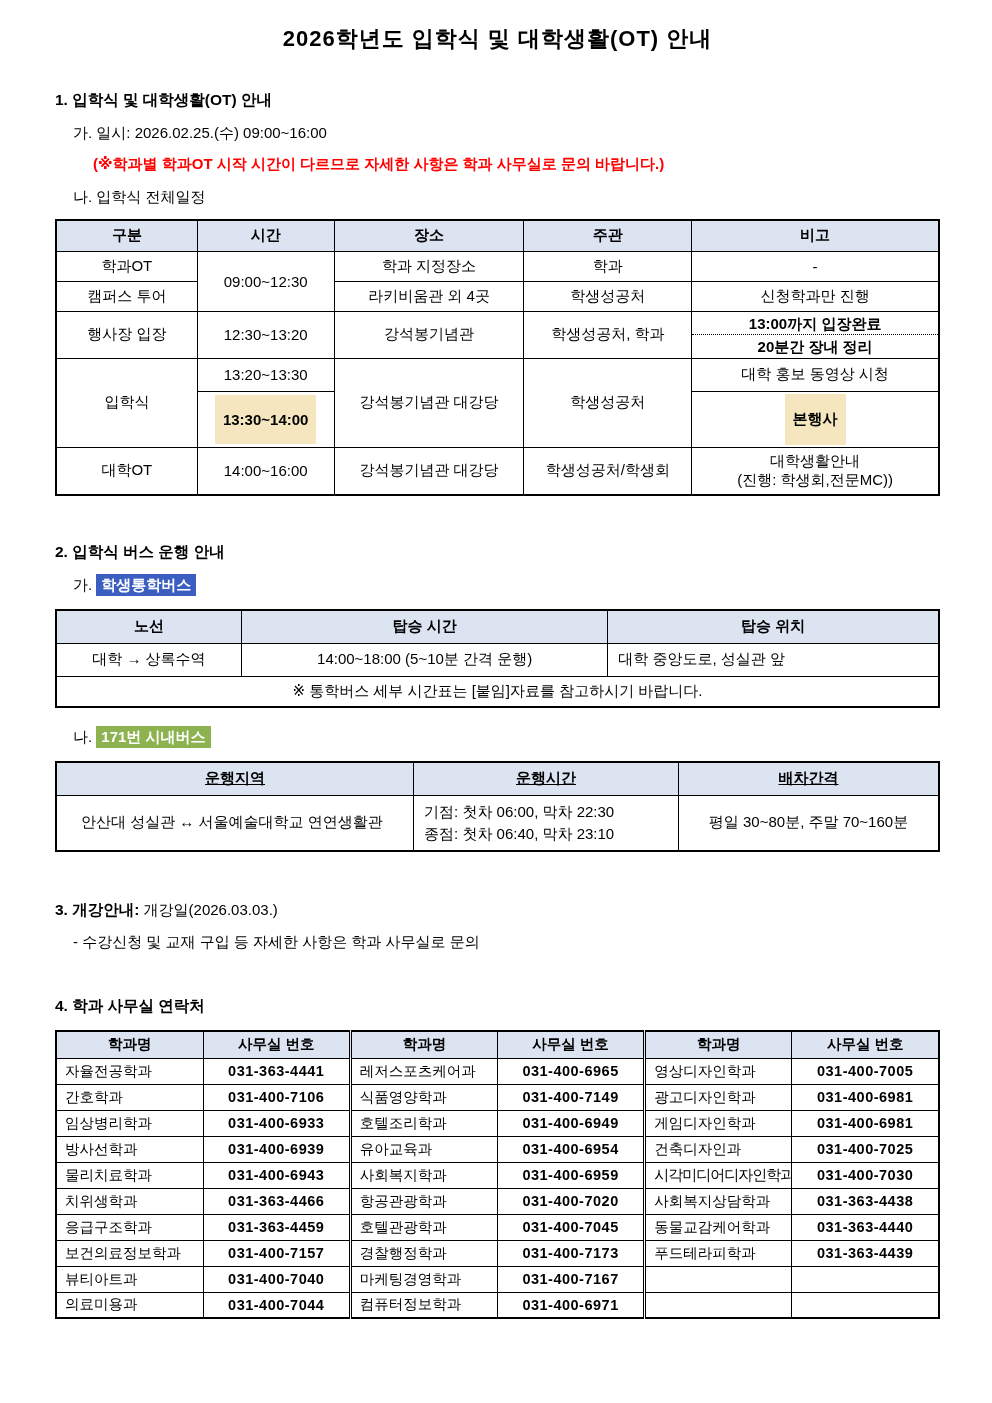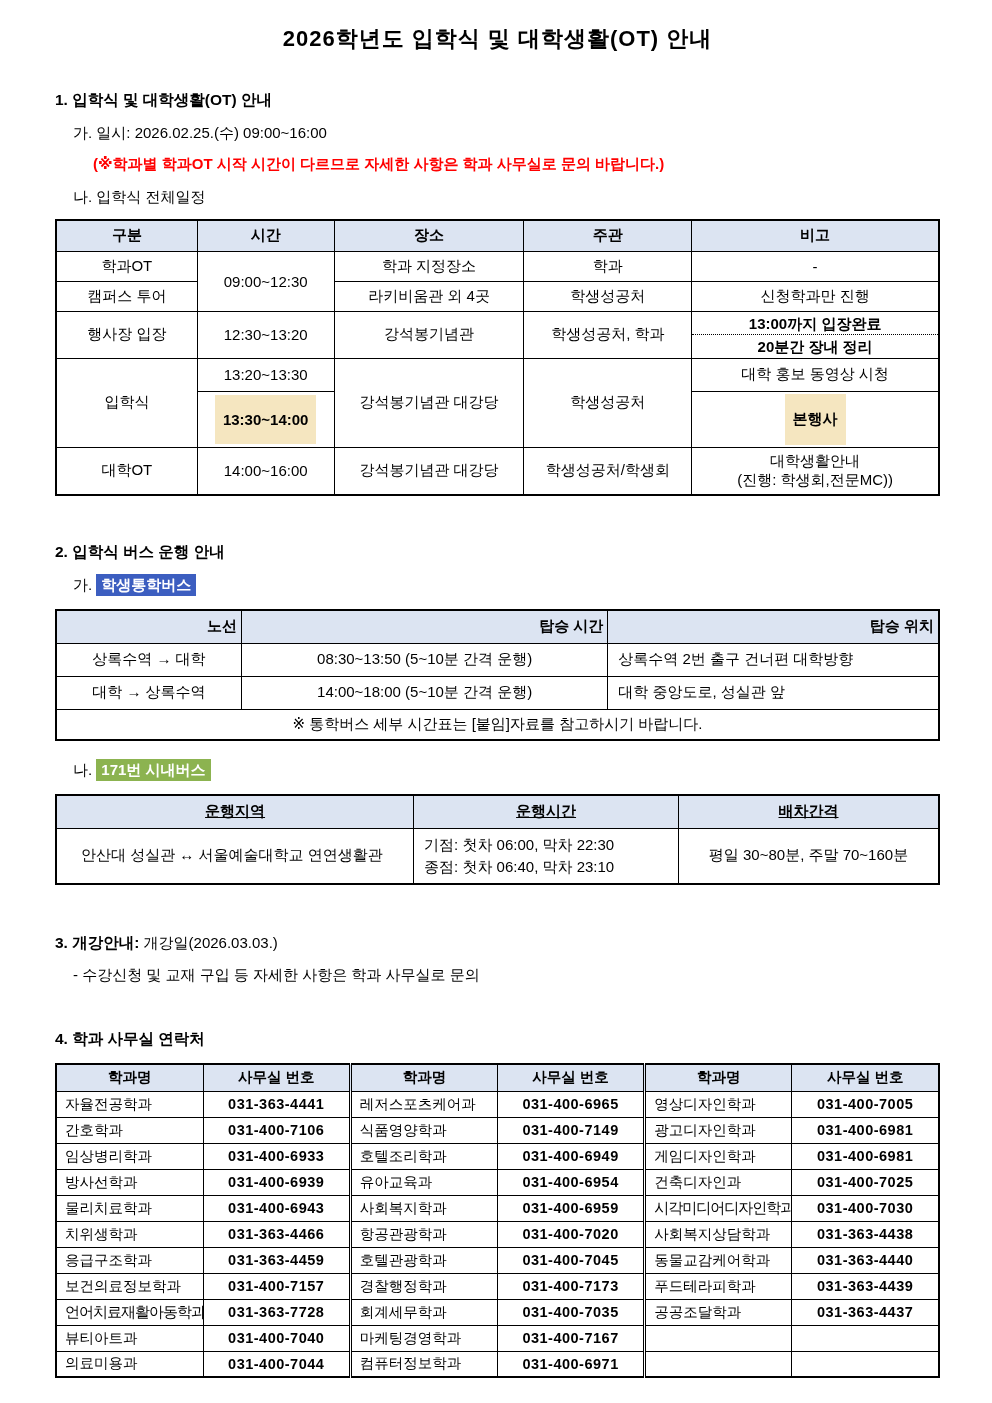--- a/index.html
+++ b/index.html
@@ -50,21 +50,21 @@
     padding:16px 8px;
     display:inline-block;
   }
   .tall td { height:48px; }
 
   
   .busgap { margin-top:46px; }
   .label-line { margin-left:18px; margin-bottom:14px; }
   .hl-blue { background:var(--blue,#3c5ec0); color:#fff; font-weight:bold; padding:2px 5px 3px; }
   .hl-green{ background:var(--green,#8cb350); color:#fff; font-weight:bold; padding:2px 5px 3px; }
-  .shuttle th { height:33px;text-align:right; }
+  .shuttle th { height:33px; }
   .shuttle td { height:33px; }
   .shuttle .c1{width:21%;} .shuttle .c2{width:41.5%;} .shuttle .c3{width:37.5%;}
   .shuttle td.loc { text-align:left; padding-left:10px; }
   .shuttle .note-row td { height:31px; }
   .citybus th { height:33px;text-decoration:underline; }
   .citybus td { height:56px; }
   .citybus .c1{width:40.5%;} .citybus .c2{width:30%;} .citybus .c3{width:29.5%;}
   .citybus td.route { text-align:left; padding-left:24px; }
   .citybus td.times { text-align:left; padding-left:10px; line-height:22px; }
   .mb-table { margin-bottom:0; }
@@ -159,25 +159,20 @@
   </div>
 
   <table class="shuttle mb-table">
     <tbody>
         <tr>
       <th class="c1">노선</th>
       <th class="c2">탑승 시간</th>
       <th class="c3">탑승 위치</th>
     </tr>
     <tr>
-      <td>상록수역 → 대학</td>
-      <td>08:30~13:50 (5~10분 간격 운행)</td>
-      <td class="loc">상록수역 2번 출구 건너편 대학방향</td>
-    </tr>
-    <tr>
       <td>대학 → 상록수역</td>
       <td>14:00~18:00 (5~10분 간격 운행)</td>
       <td class="loc">대학 중앙도로, 성실관 앞</td>
     </tr>
     <tr class="note-row">
       <td colspan="3">※ 통학버스 세부 시간표는 [붙임]자료를 참고하시기 바랍니다.</td>
     </tr>
   </tbody>
     </table>
 
@@ -291,28 +286,20 @@
         </tr>
         <tr>
           <td class="dept">보건의료정보학과</td>
           <td class="phone">031-400-7157</td>
           <td class="dept grp">경찰행정학과</td>
           <td class="phone">031-400-7173</td>
           <td class="dept grp">푸드테라피학과</td>
           <td class="phone">031-363-4439</td>
         </tr>
         <tr>
-          <td class="dept squeeze">언어치료재활아동학과</td>
-          <td class="phone">031-363-7728</td>
-          <td class="dept grp">회계세무학과</td>
-          <td class="phone">031-400-7035</td>
-          <td class="dept grp">공공조달학과</td>
-          <td class="phone">031-363-4437</td>
-        </tr>
-        <tr>
           <td class="dept">뷰티아트과</td>
           <td class="phone">031-400-7040</td>
           <td class="dept grp">마케팅경영학과</td>
           <td class="phone">031-400-7167</td>
           <td class="dept grp"></td>
           <td class="phone"></td>
         </tr>
         <tr>
           <td class="dept">의료미용과</td>
           <td class="phone">031-400-7044</td>

